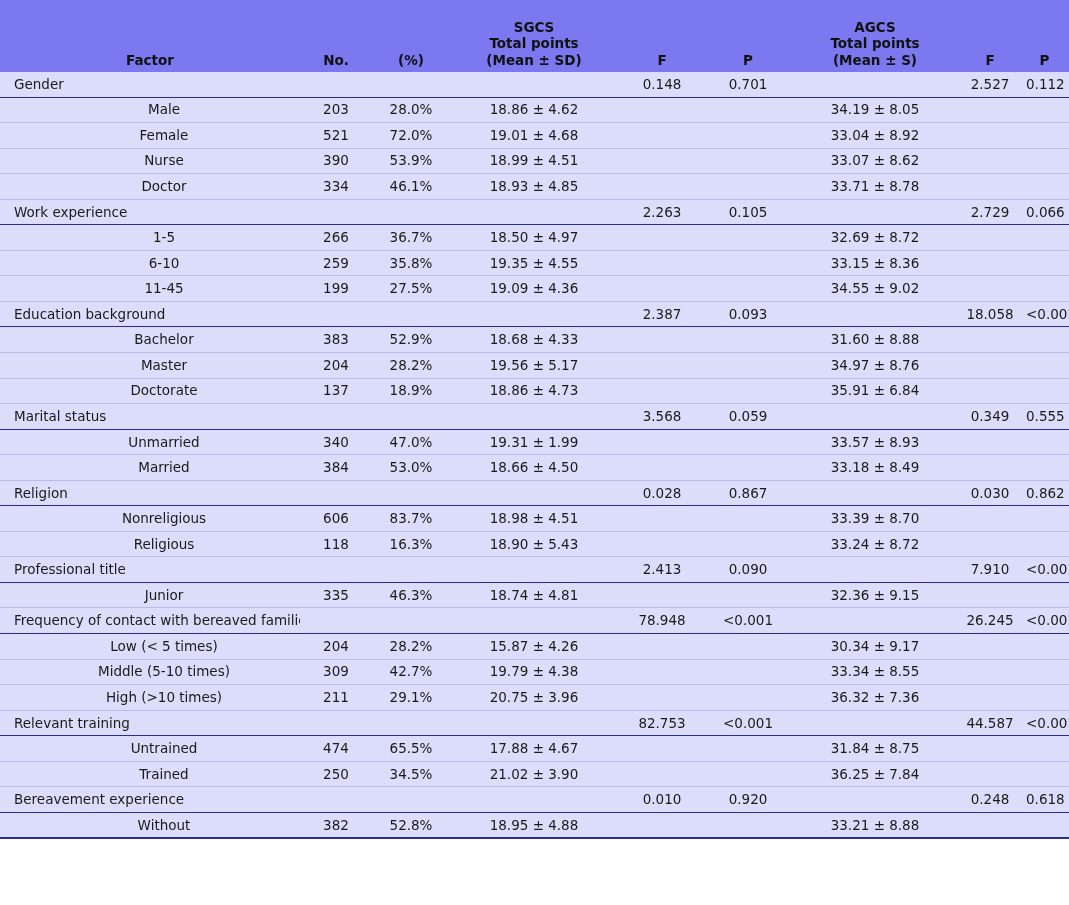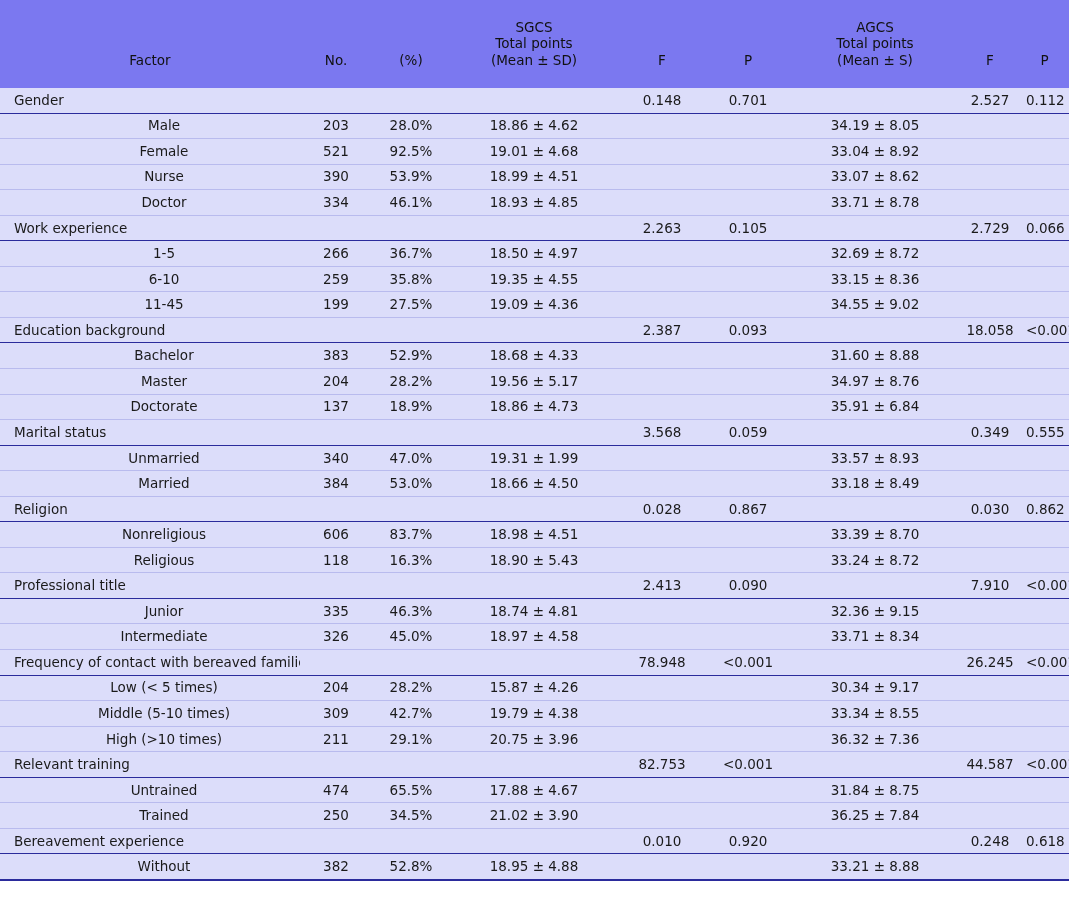--- a/index.html
+++ b/index.html
@@ -22,23 +22,23 @@
   }
   table.stats {
     width: 1069px;
     border-collapse: collapse;
     table-layout: fixed;
     font-size: 13.5px;
   }
   table.stats thead th {
     background: #7b78f0;
     color: #111111;
-    font-weight: normal;
+    font-weight: bold;
     vertical-align: bottom;
-    padding: 0 6px 20px 6px;
+    padding: 0 6px 4px 6px;
     line-height: 1.22;
     height: 68px;
   }
   thead th.th-factor {
     text-align: center;
     padding-left: 14px;
   }
   thead th.th-c {
     text-align: center;
   }
@@ -157,21 +157,21 @@
           <td class="c-mean">18.86 ± 4.62</td>
           <td class="c-f"></td>
           <td class="c-p"></td>
           <td class="c-mean">34.19 ± 8.05</td>
           <td class="c-f"></td>
           <td class="c-p"></td>
         </tr>
         <tr class="sub">
           <td class="c-factor indent">Female</td>
           <td class="c-num">521</td>
-          <td class="c-pct">92.5%</td>
+          <td class="c-pct">72.0%</td>
           <td class="c-mean">19.01 ± 4.68</td>
           <td class="c-f"></td>
           <td class="c-p"></td>
           <td class="c-mean">33.04 ± 8.92</td>
           <td class="c-f"></td>
           <td class="c-p"></td>
         </tr>
         <tr class="sub">
           <td class="c-factor indent">Nurse</td>
           <td class="c-num">390</td>
@@ -360,31 +360,20 @@
           <td class="c-p">&lt;0.001</td>
         </tr>
         <tr class="sub">
           <td class="c-factor indent">Junior</td>
           <td class="c-num">335</td>
           <td class="c-pct">46.3%</td>
           <td class="c-mean">18.74 ± 4.81</td>
           <td class="c-f"></td>
           <td class="c-p"></td>
           <td class="c-mean">32.36 ± 9.15</td>
-          <td class="c-f"></td>
-          <td class="c-p"></td>
-        </tr>
-        <tr class="sub">
-          <td class="c-factor indent">Intermediate</td>
-          <td class="c-num">326</td>
-          <td class="c-pct">45.0%</td>
-          <td class="c-mean">18.97 ± 4.58</td>
-          <td class="c-f"></td>
-          <td class="c-p"></td>
-          <td class="c-mean">33.71 ± 8.34</td>
           <td class="c-f"></td>
           <td class="c-p"></td>
         </tr>
         <tr class="grp">
           <td class="c-factor">Frequency of contact with bereaved families</td>
           <td class="c-num"></td>
           <td class="c-pct"></td>
           <td class="c-mean"></td>
           <td class="c-f">78.948</td>
           <td class="c-p">&lt;0.001</td>

